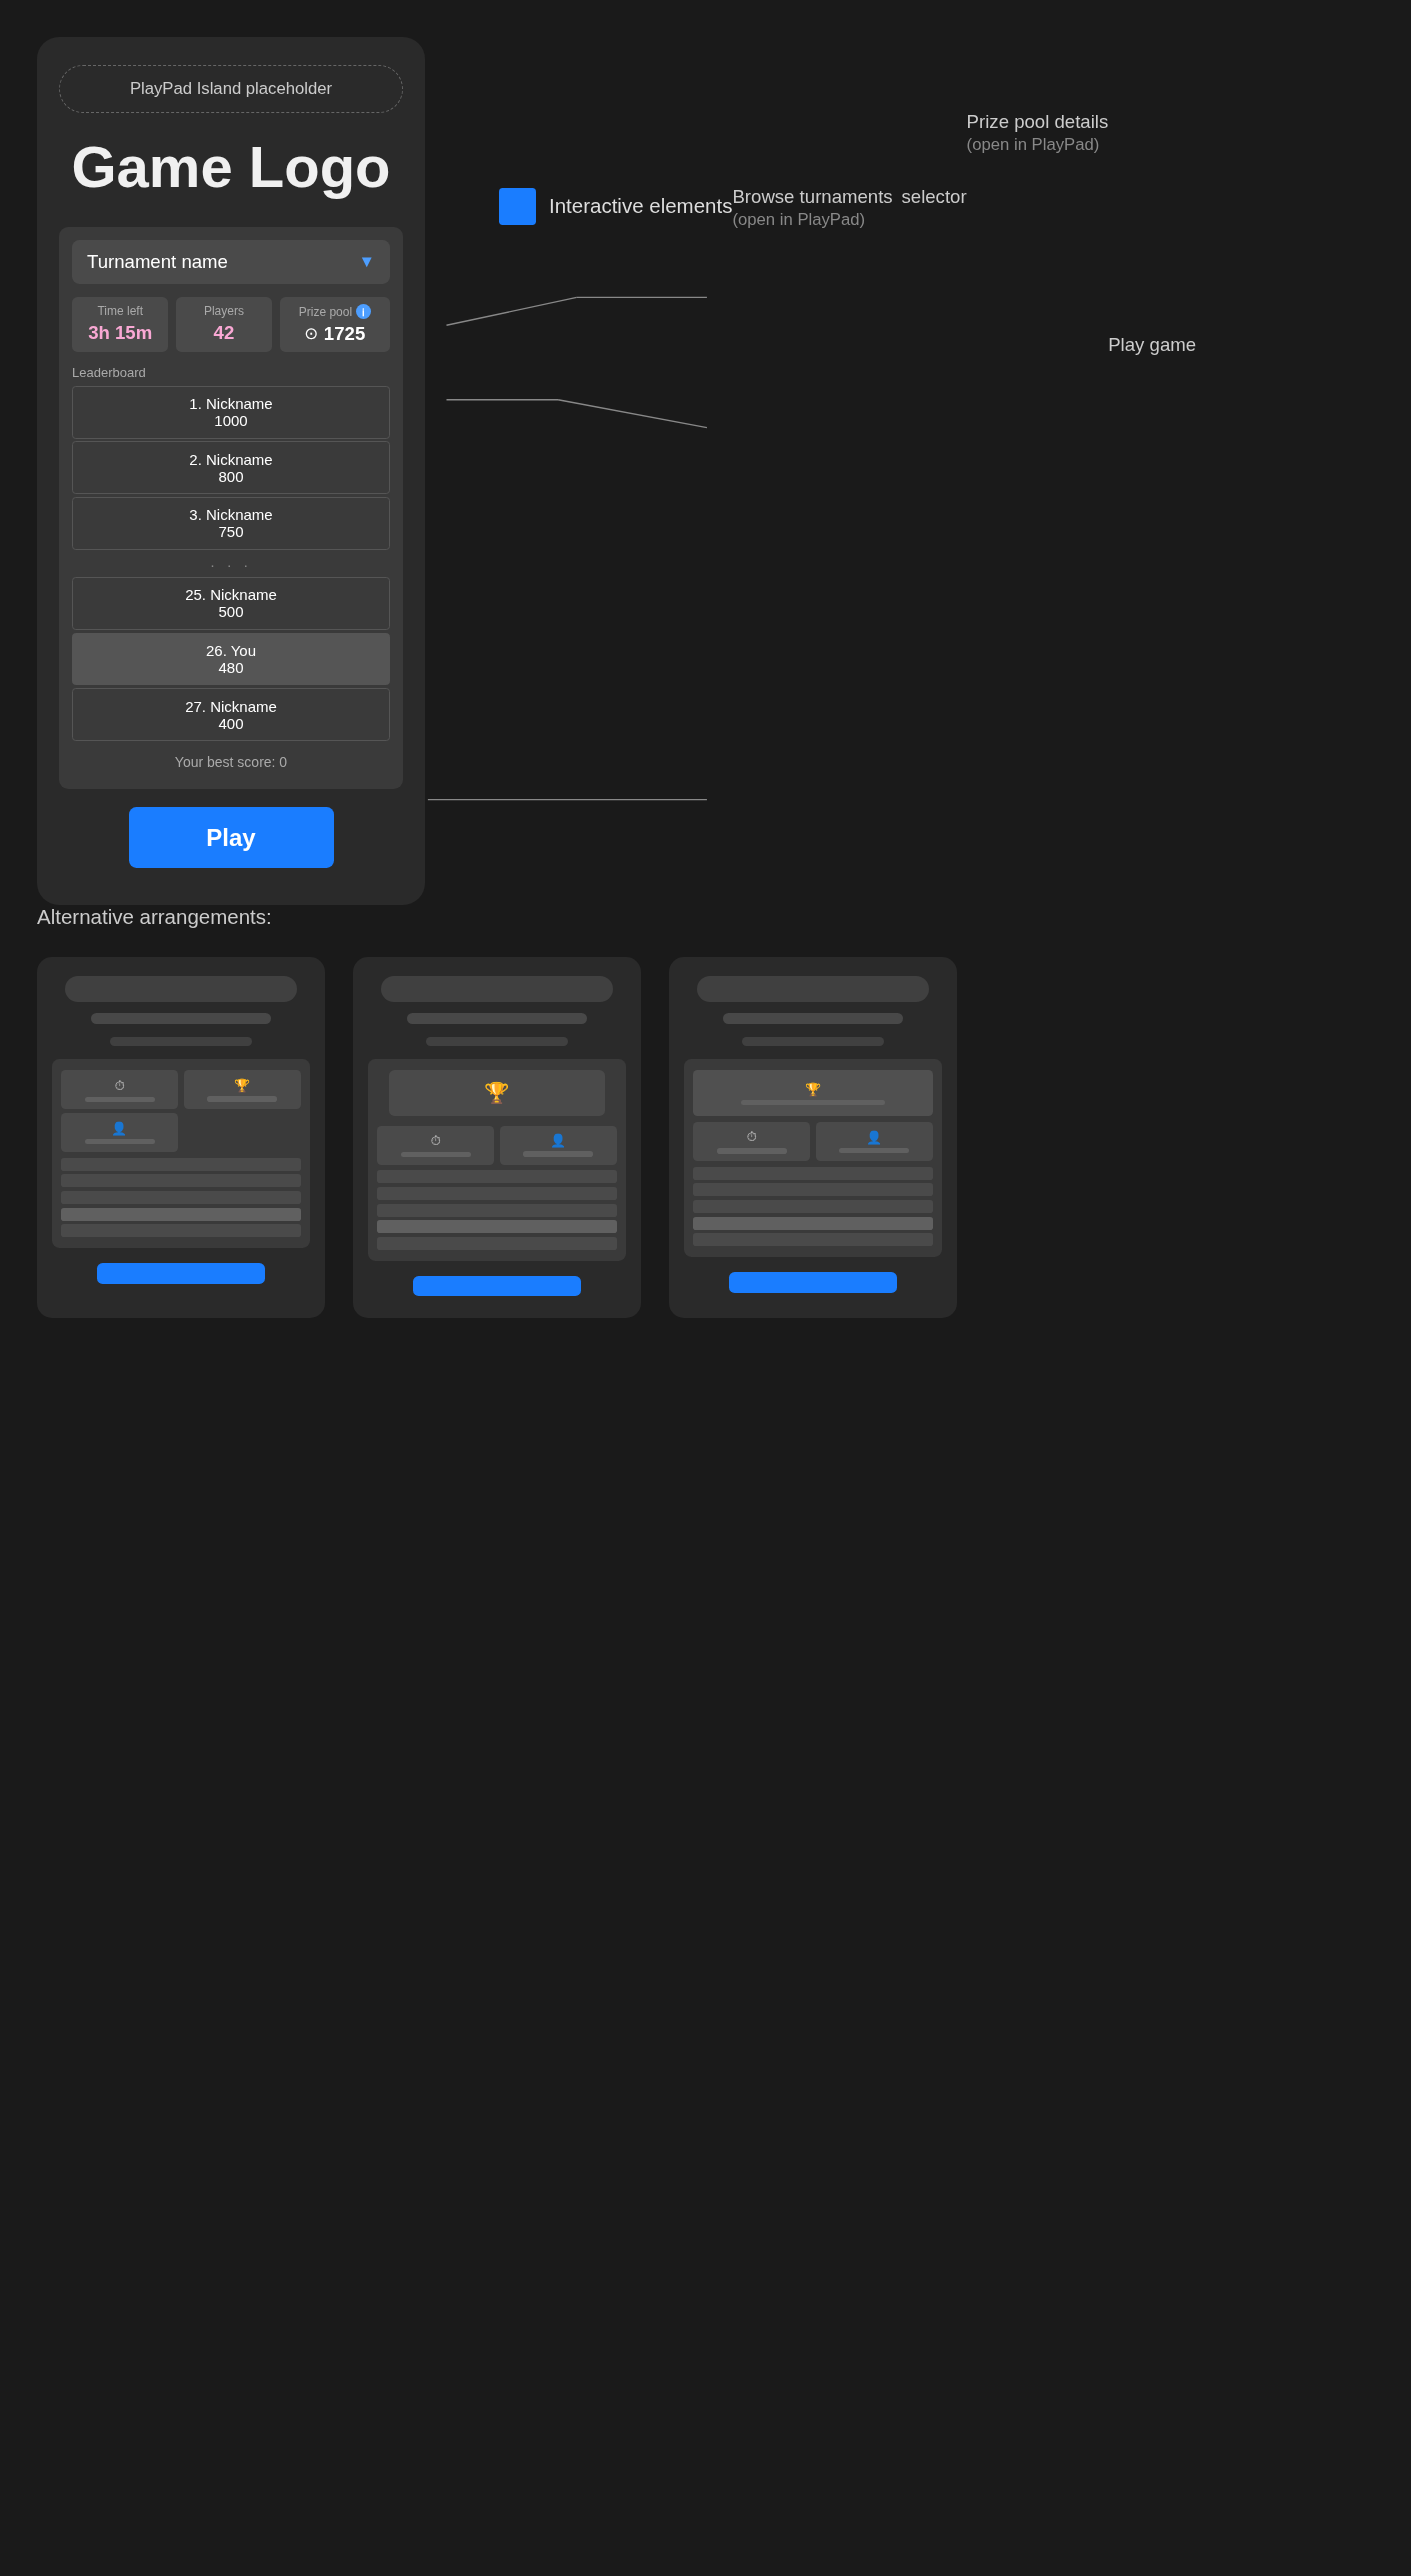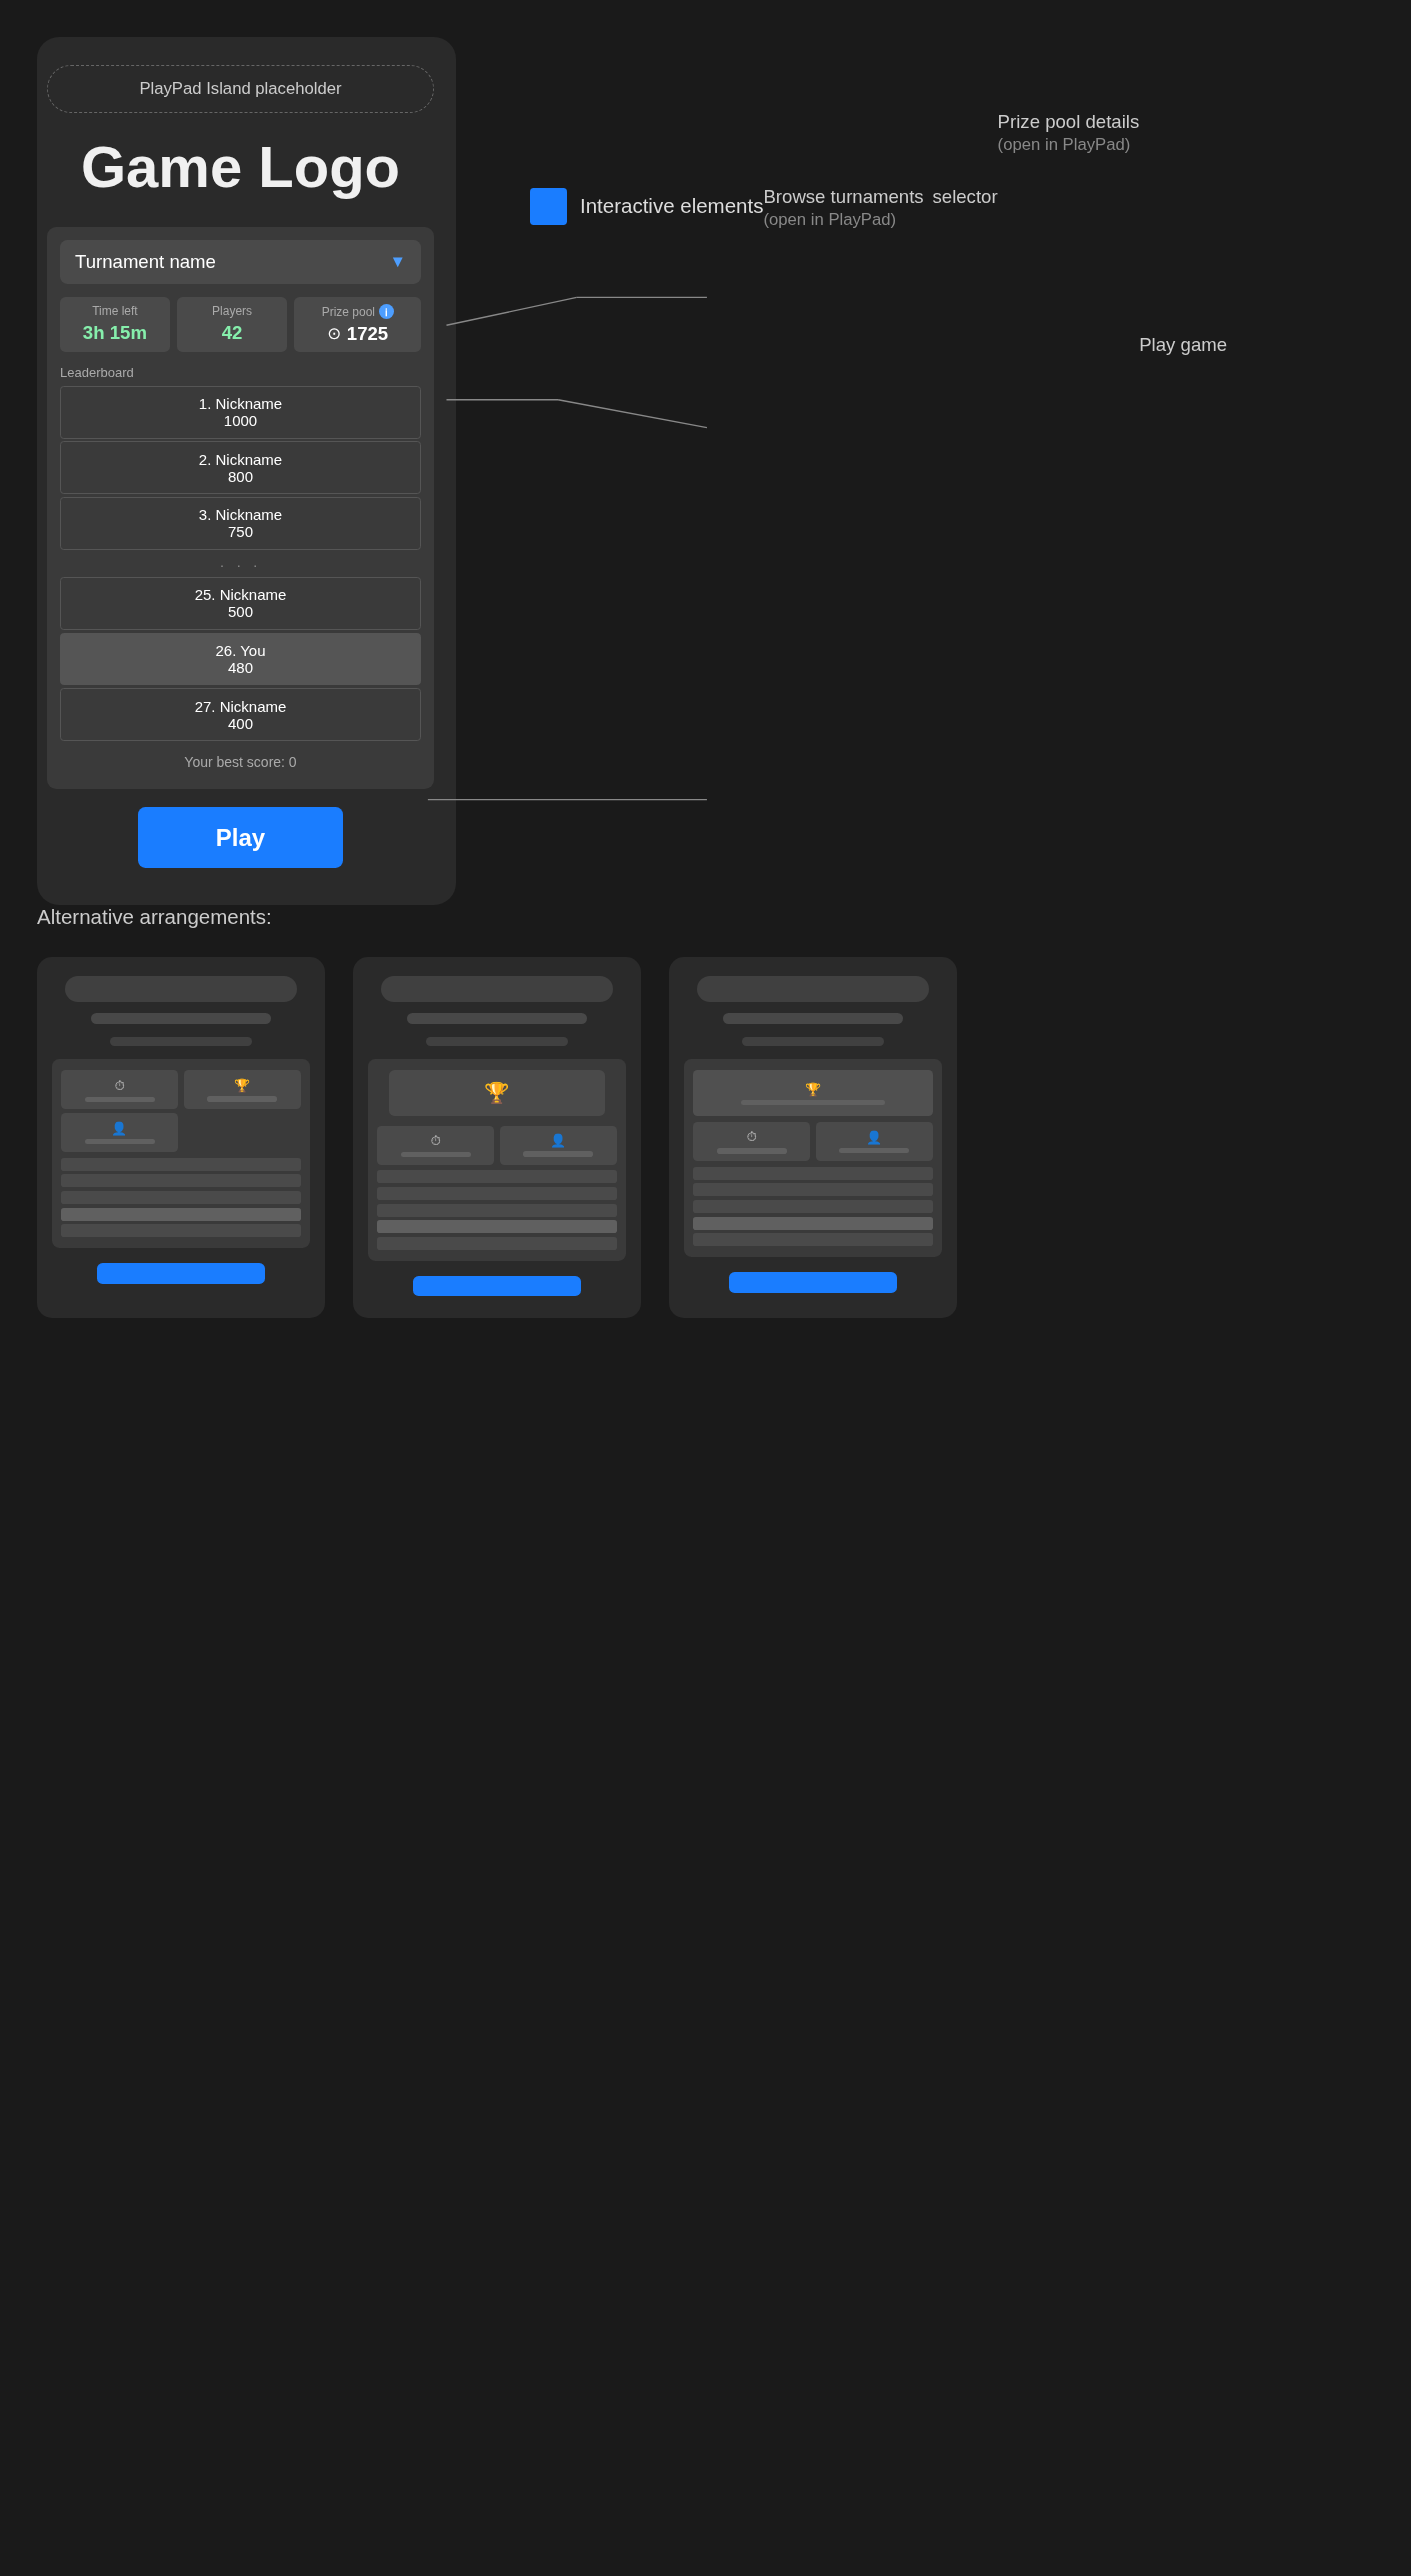--- a/index.html
+++ b/index.html
@@ -17,22 +17,22 @@
       display: flex;
       flex-direction: column;
       align-items: flex-start;
       padding: 37px 0 56px 0;
     }
 
     
     .phone-mockup {
       background-color: #2a2a2a;
       border-radius: 22px;
-      padding: 28px 22px 37px 10px;
-      width: 419px;
+      padding: 28px 22px 37px 22px;
+      width: 388px;
       min-height: 800px;
       display: flex;
       flex-direction: column;
       align-items: center;
       position: relative;
       flex-shrink: 0;
     }
 
     .placeholder-bar {
       border: 1.9px dashed #666;
@@ -102,21 +102,21 @@
     }
 
     .stat-label {
       font-size: 12px;
       color: #aaaaaa;
       margin-bottom: 3.7px;
     }
 
     .stat-value {
       font-size: 18.6px;
-      color: #86efac;
+      color: #f9a8d4;
       font-weight: bold;
     }
 
     .prize-pool-box {
       background-color: #4a4a4a;
       border-radius: 5.6px;
       padding: 7.4px 13px;
       display: flex;
       flex-direction: column;
       align-items: center;

